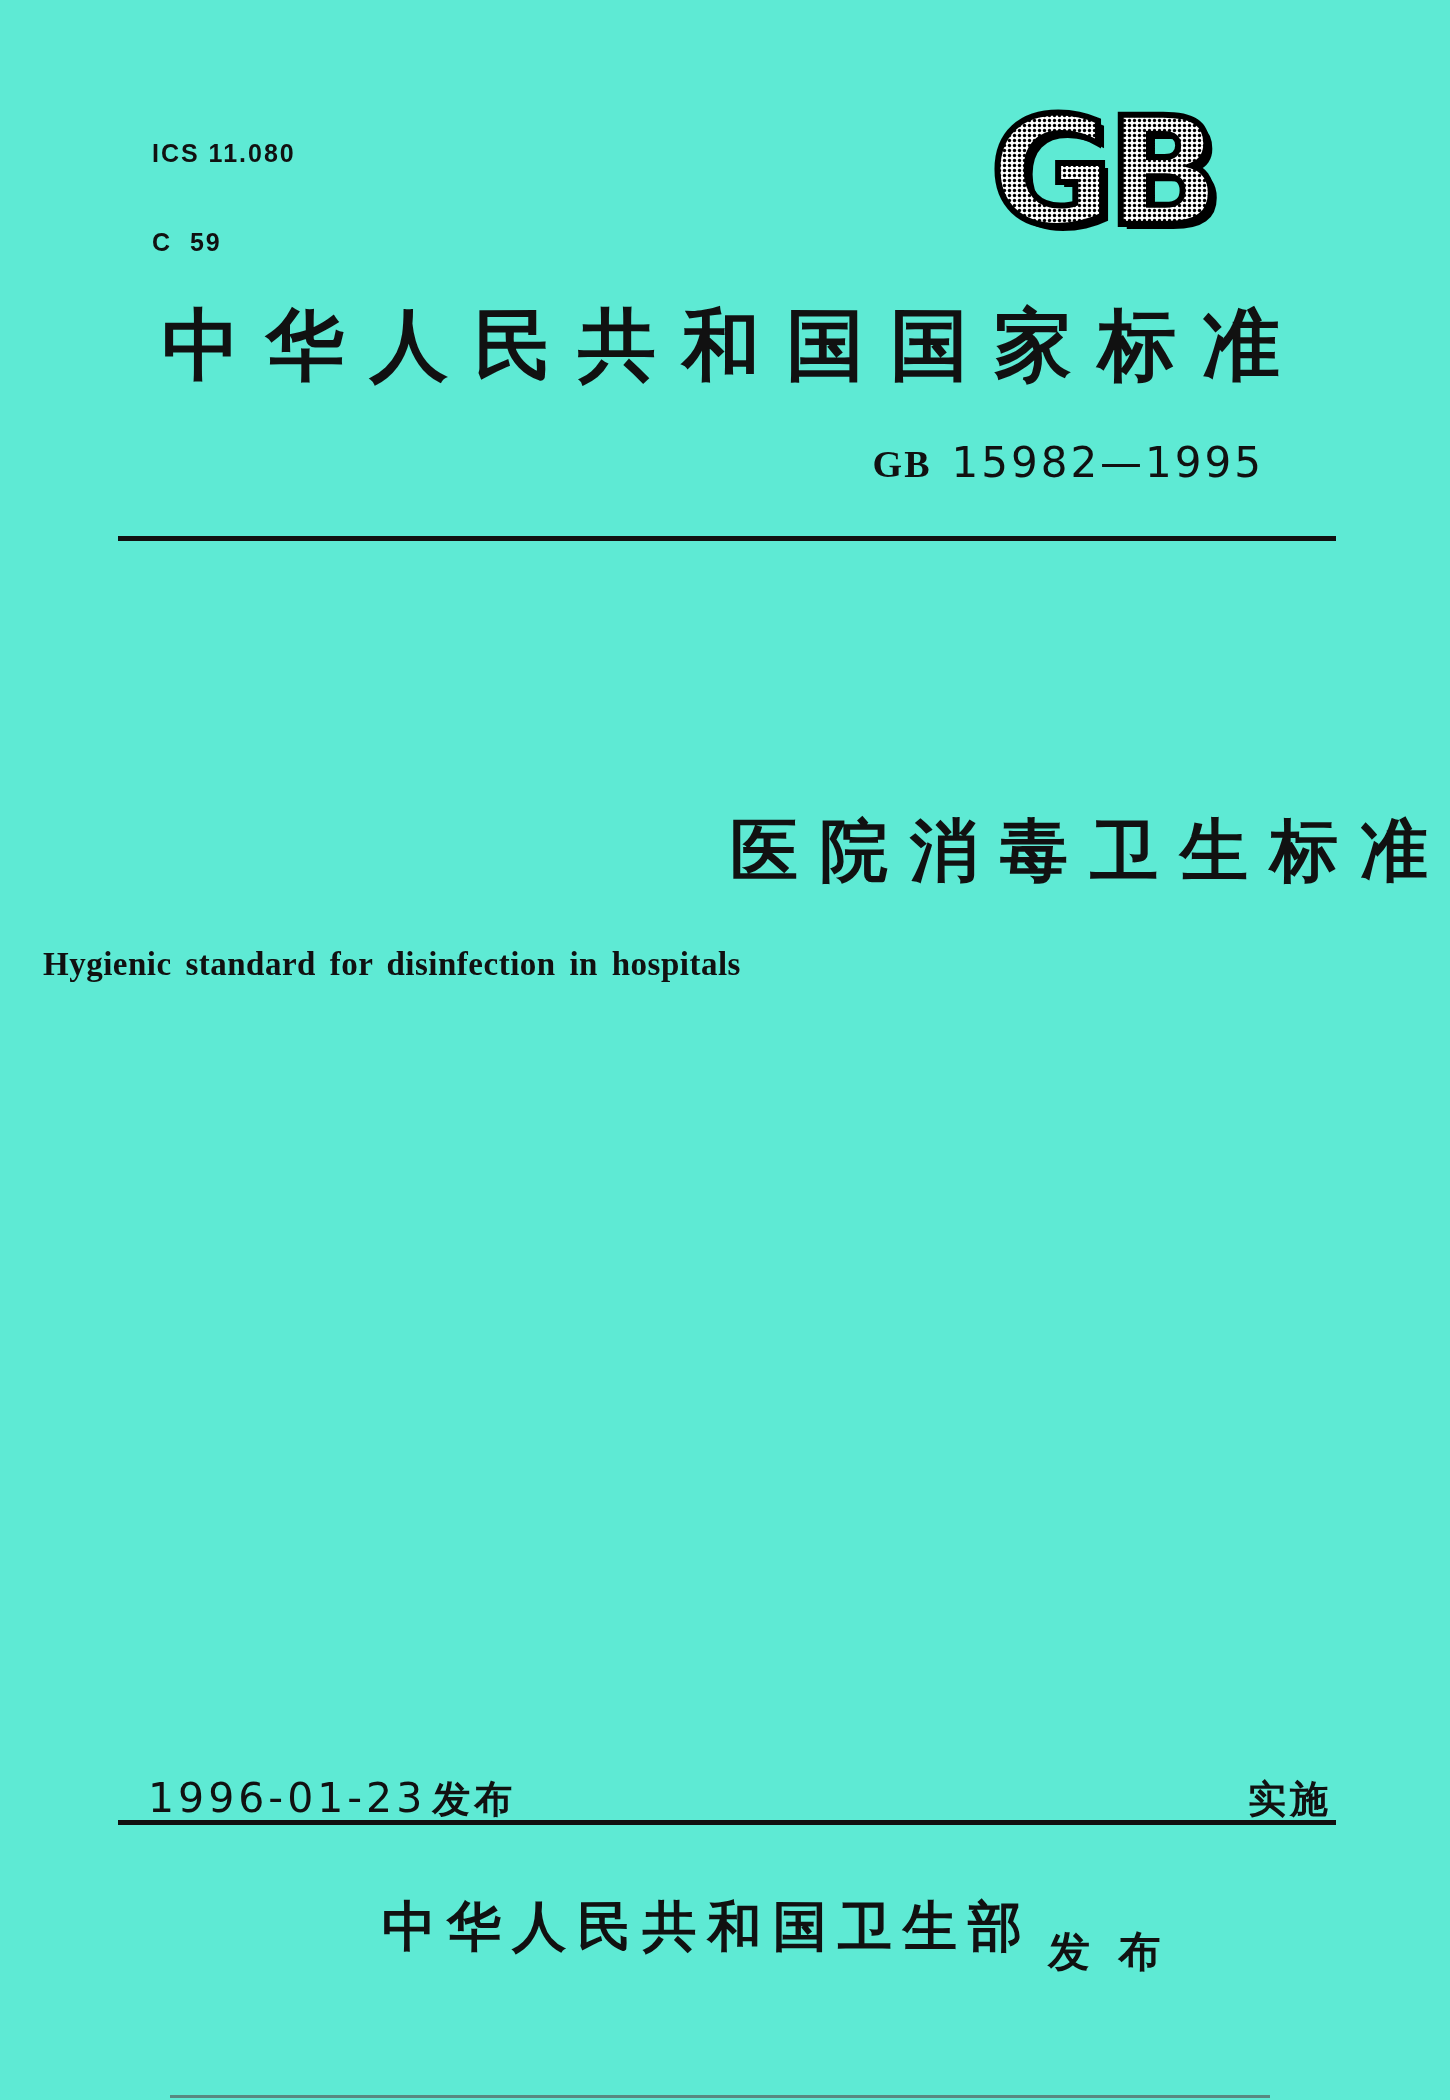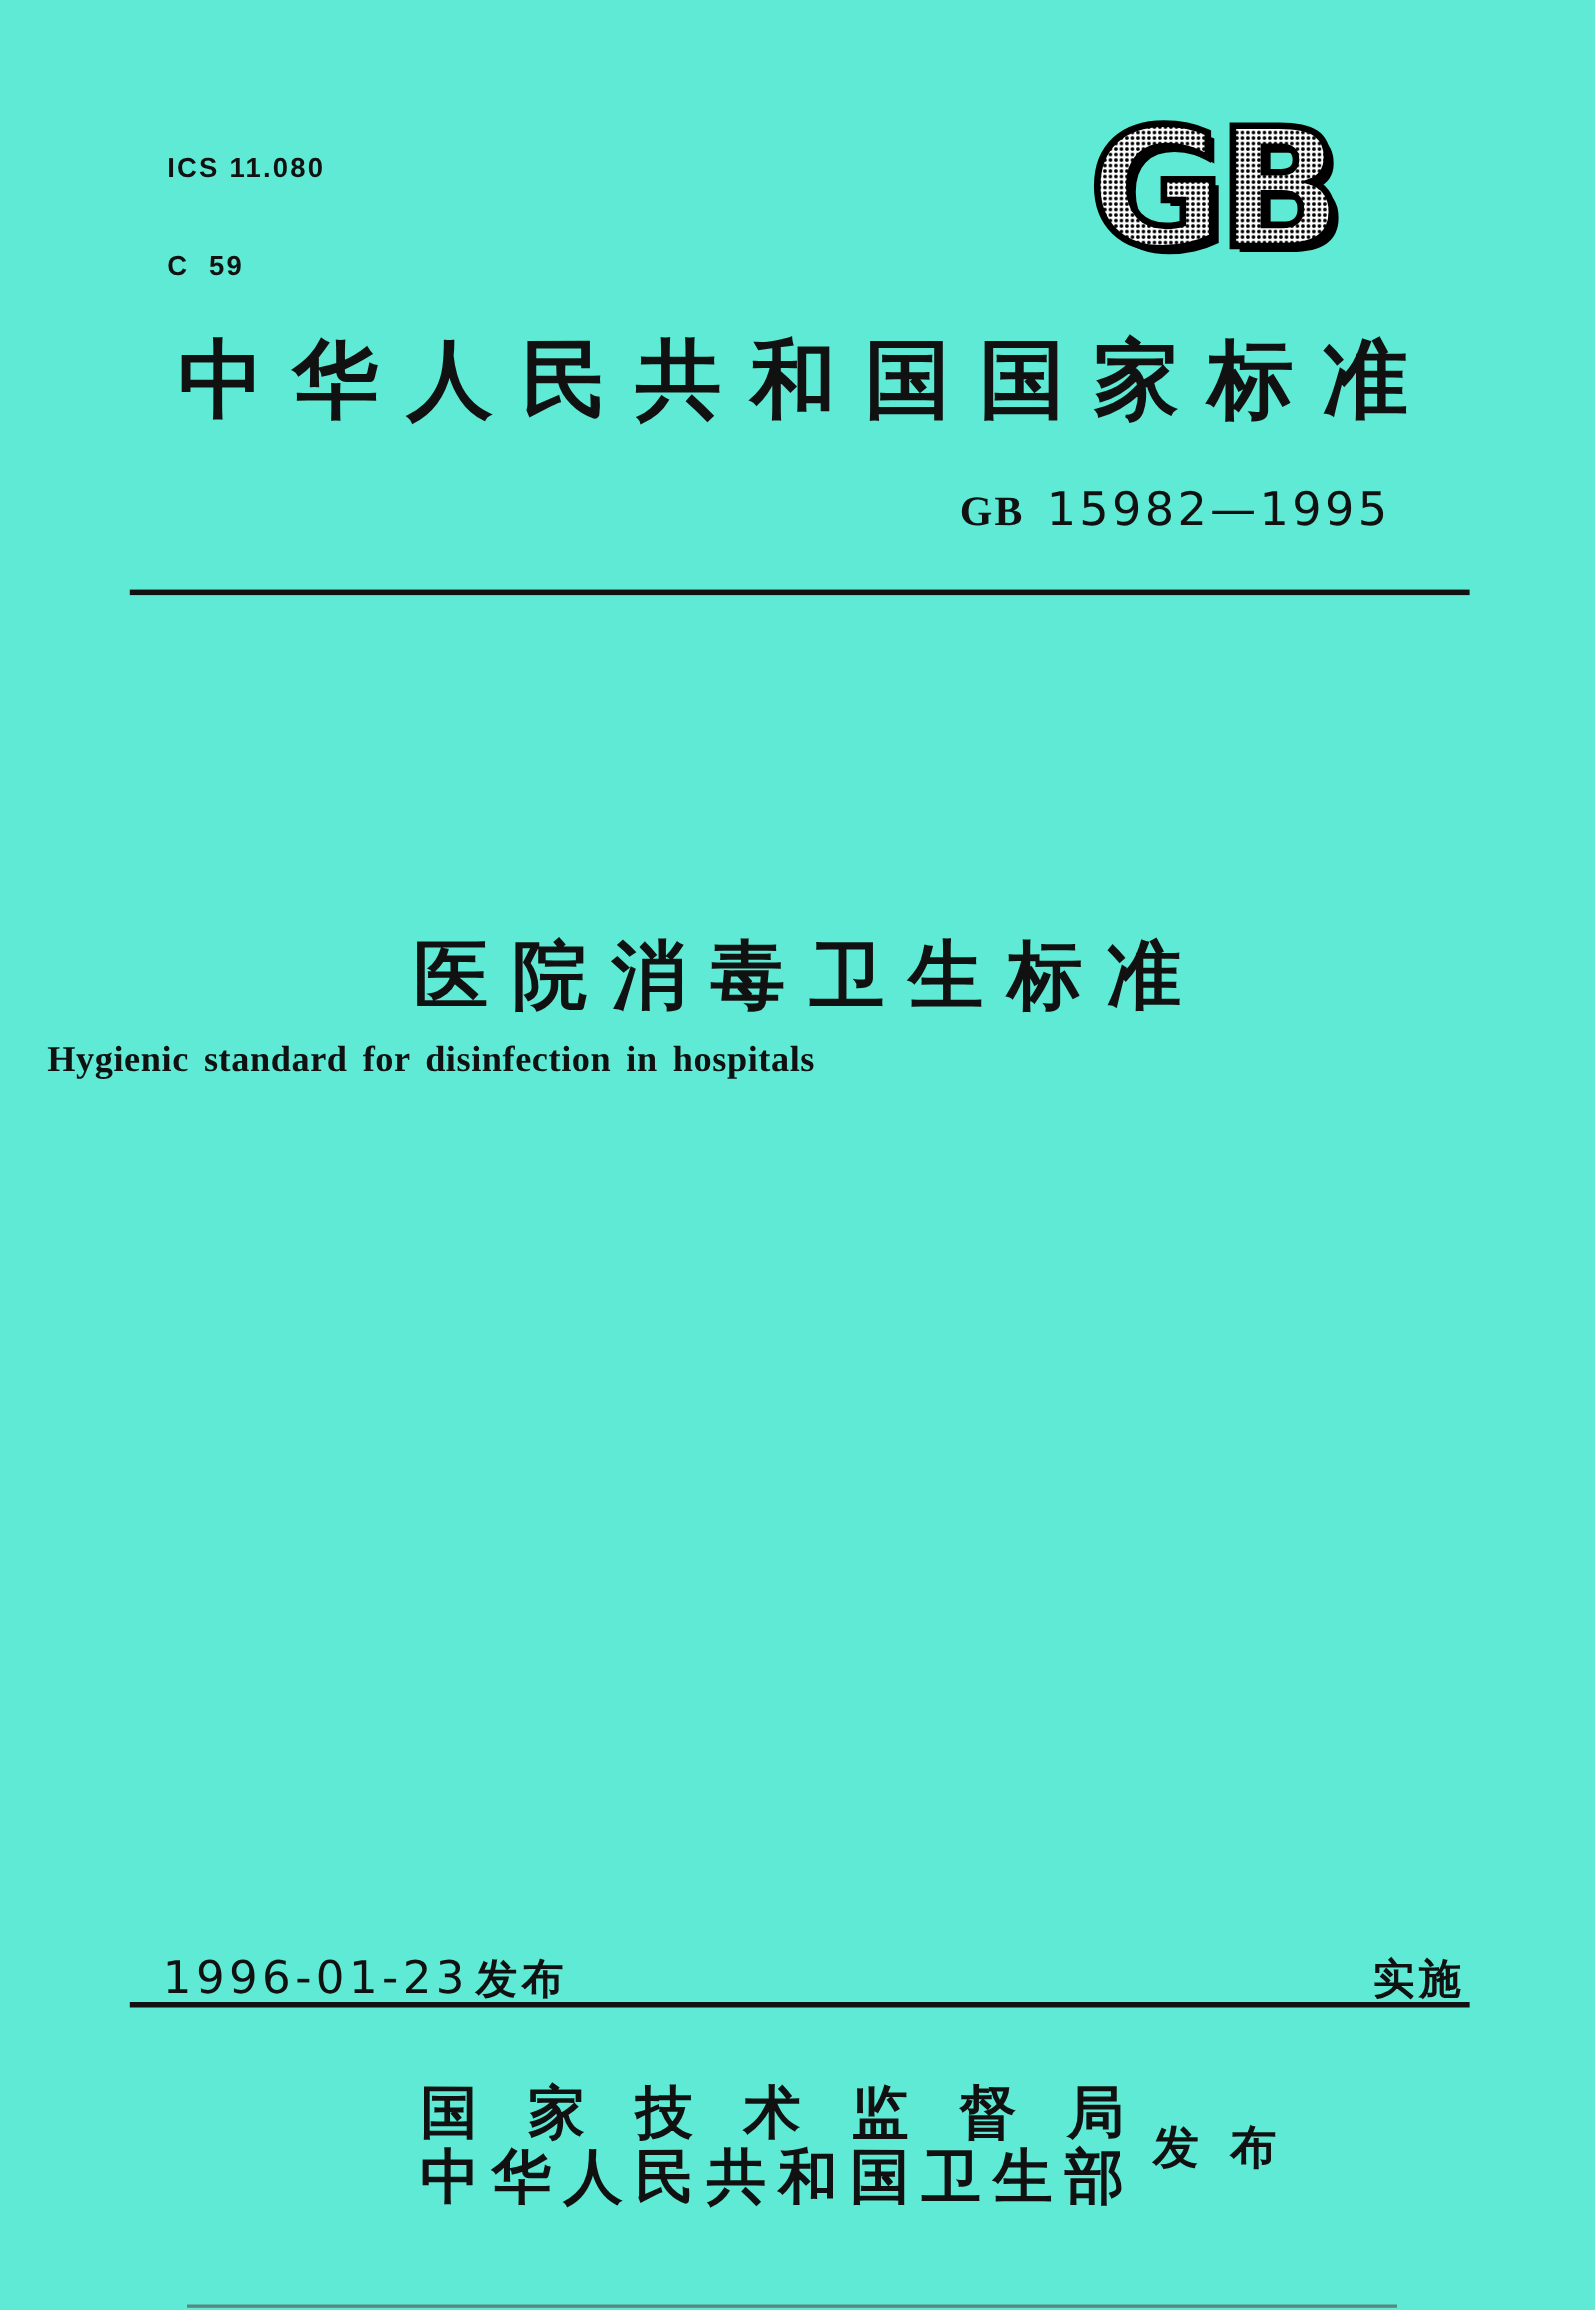--- a/index.html
+++ b/index.html
@@ -79,24 +79,24 @@
     width: 1218px;
     height: 5px;
     background: #111;
   }
   .rule-top { top: 536px; }
   .rule-bottom { top: 1820px; }
 
   
   .doc-title-zh {
     position: absolute;
-    top: 842px;
+    top: 806px;
     left: 0;
     width: 1450px;
-    text-align: center;
+    text-align: right;
     font-family: "Liberation Sans", sans-serif;
     font-weight: bold;
     font-size: 68px;
     letter-spacing: 22px;
     padding-left: 22px;
     box-sizing: border-box;
     white-space: nowrap;
   }
   .doc-title-en {
     position: absolute;
@@ -226,21 +226,20 @@
     <span class="date-label">发布</span>
   </div>
 
   <div class="date-impl">
     <span class="date-label">实施</span>
   </div>
 
   <div class="rule rule-bottom"></div>
 
   <div class="publisher-block">
-    <div class="publisher-line1">国 家 技 术 监 督 局</div>
     <div class="publisher-line2">中华人民共和国卫生部</div>
   </div>
 
   <div class="publish-label">发 布</div>
 
   <div class="bottom-edge"></div>
 
 </div>
 
 </body></html>

